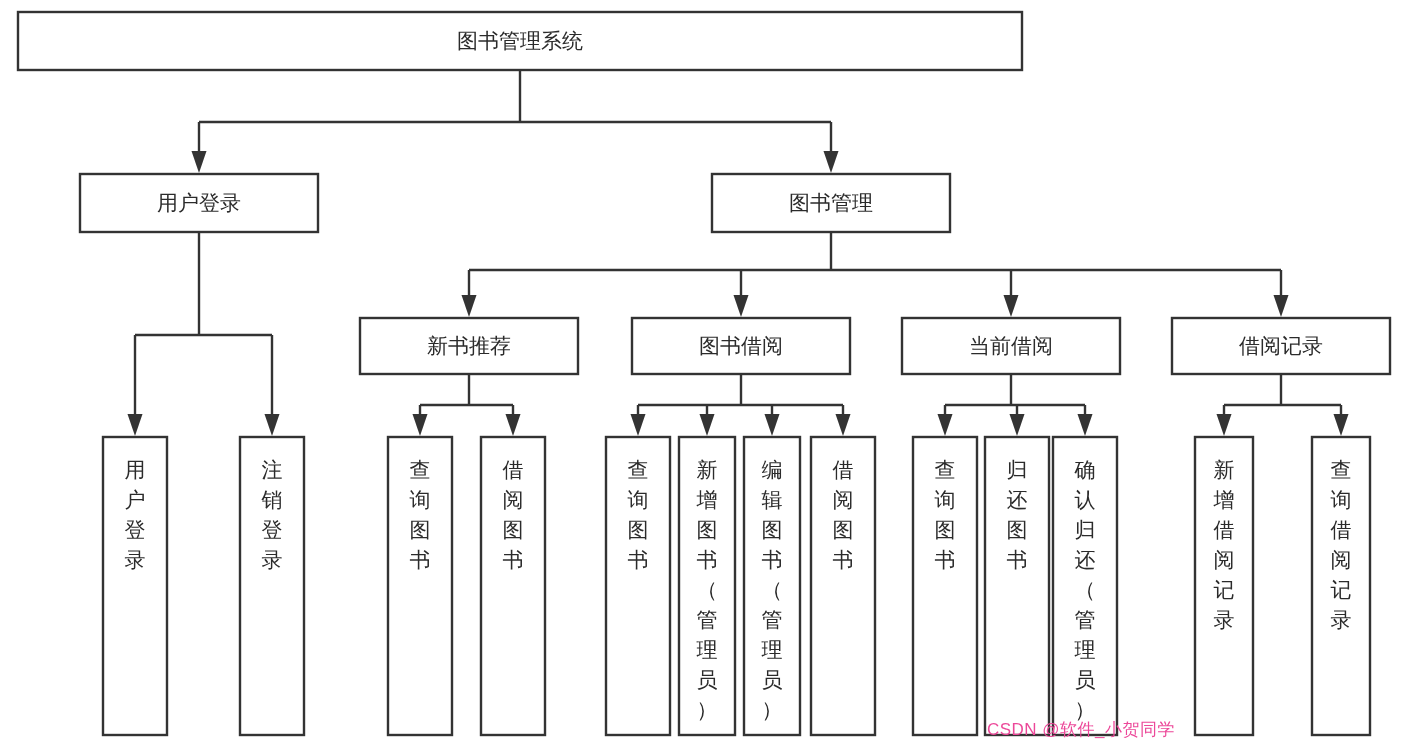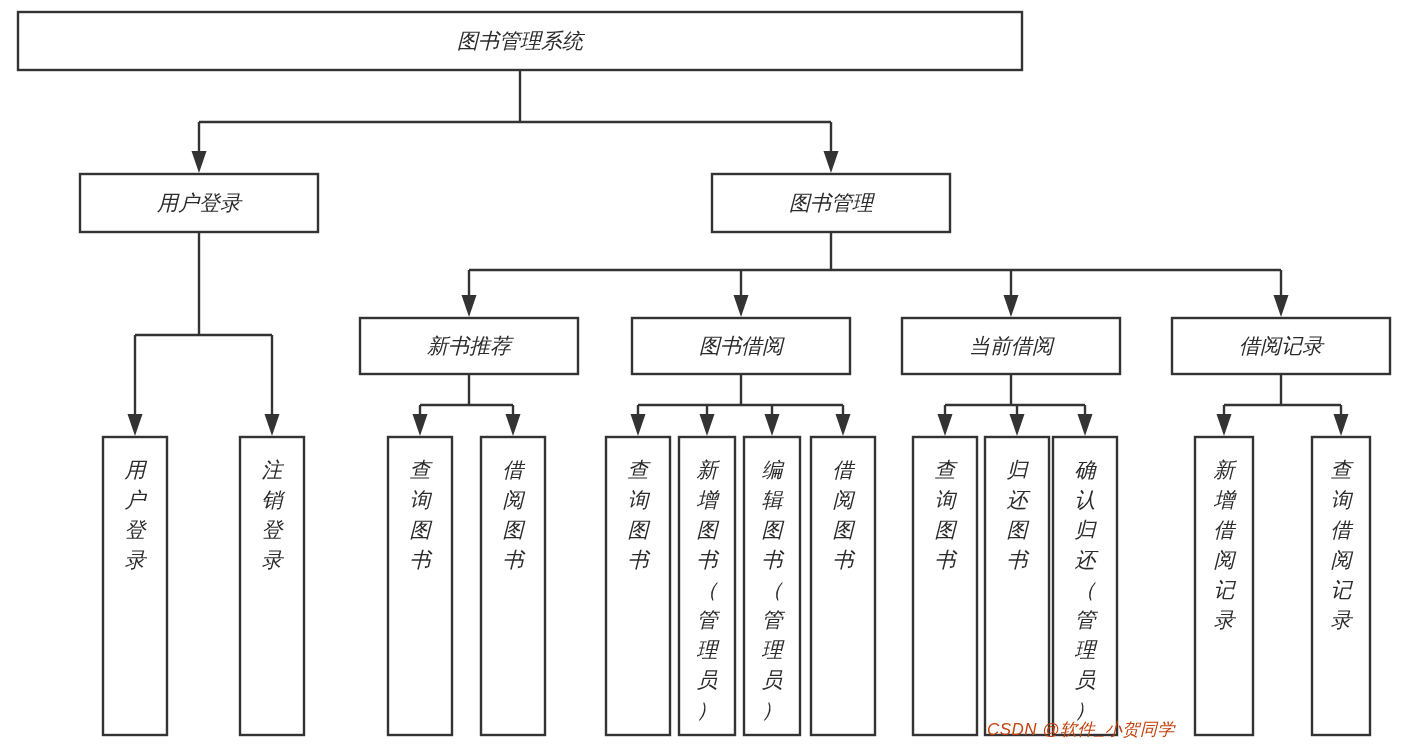--- a/index.html
+++ b/index.html
@@ -13,21 +13,20 @@
     overflow: hidden;
     font-family: "Liberation Sans", "DejaVu Sans", sans-serif;
     position: relative;
   }
   #diagram-root {
     position: absolute;
     left: 0;
     top: 0;
     width: 1183px;
     height: 747px;
-    font-style: italic;
   }
   svg#flow {
     display: block;
     width: 1405px;
     height: 747px;
   }
   .node-rect {
     fill: #ffffff;
     stroke: #333333;
     stroke-width: 2.4;
@@ -55,21 +54,21 @@
     font-size: 21px;
     fill: #2b2b2b;
     text-anchor: middle;
   }
   .watermark {
     position: absolute;
     right: 8px;
     bottom: 6px;
     font-family: "Liberation Sans", "DejaVu Sans", sans-serif;
     font-size: 17px;
-    color: #c2410c;
+    color: #ec4899;
     letter-spacing: 0.5px;
     white-space: nowrap;
     user-select: none;
   }
 </style>
 </head>
 <body>
 
 <div id="diagram-root">
   <svg id="flow" viewBox="0 0 1405 747" xmlns="http://www.w3.org/2000/svg">

